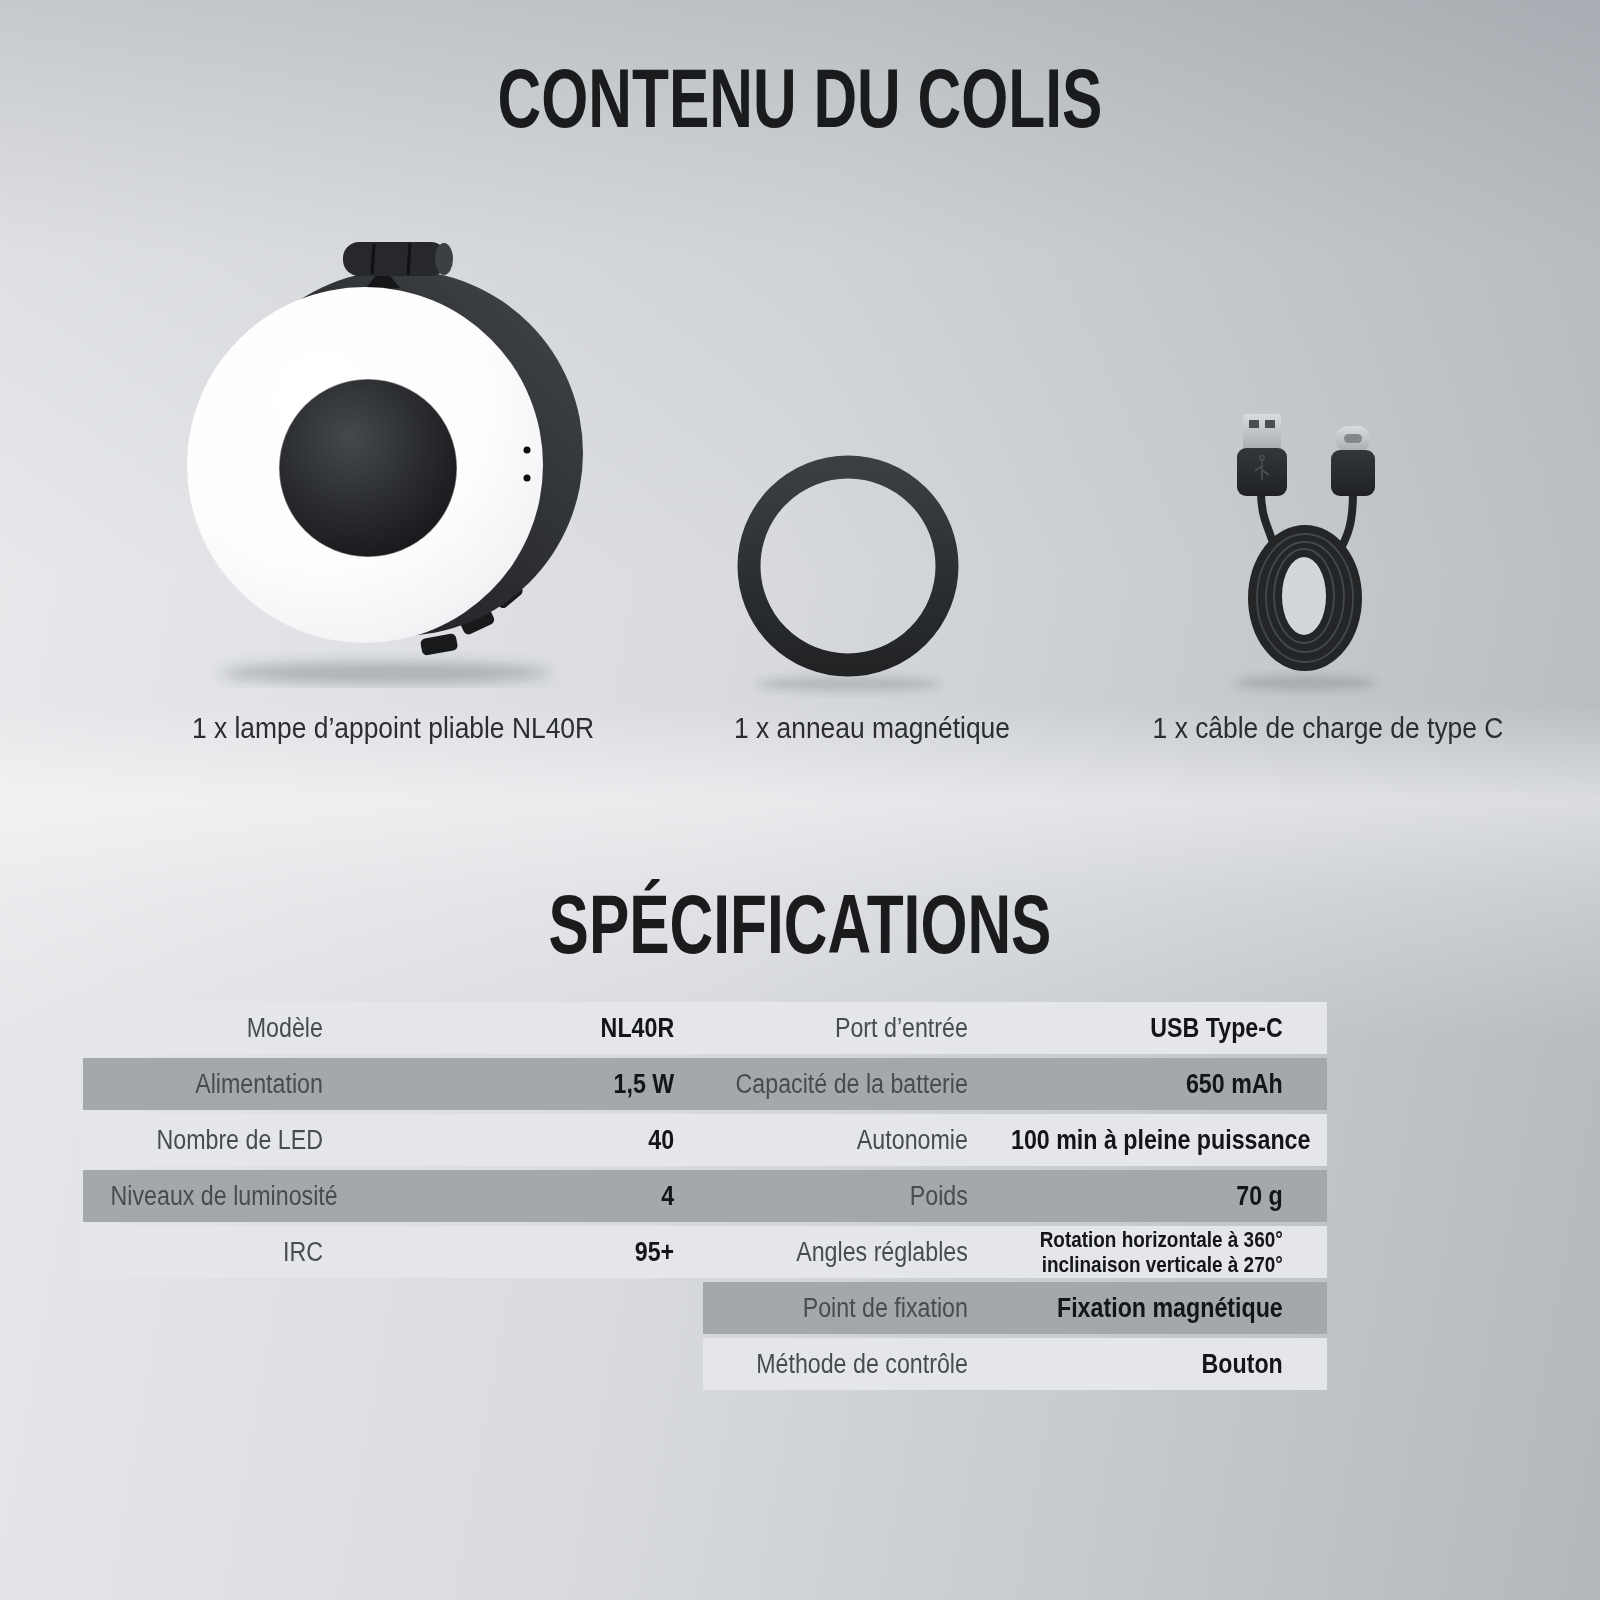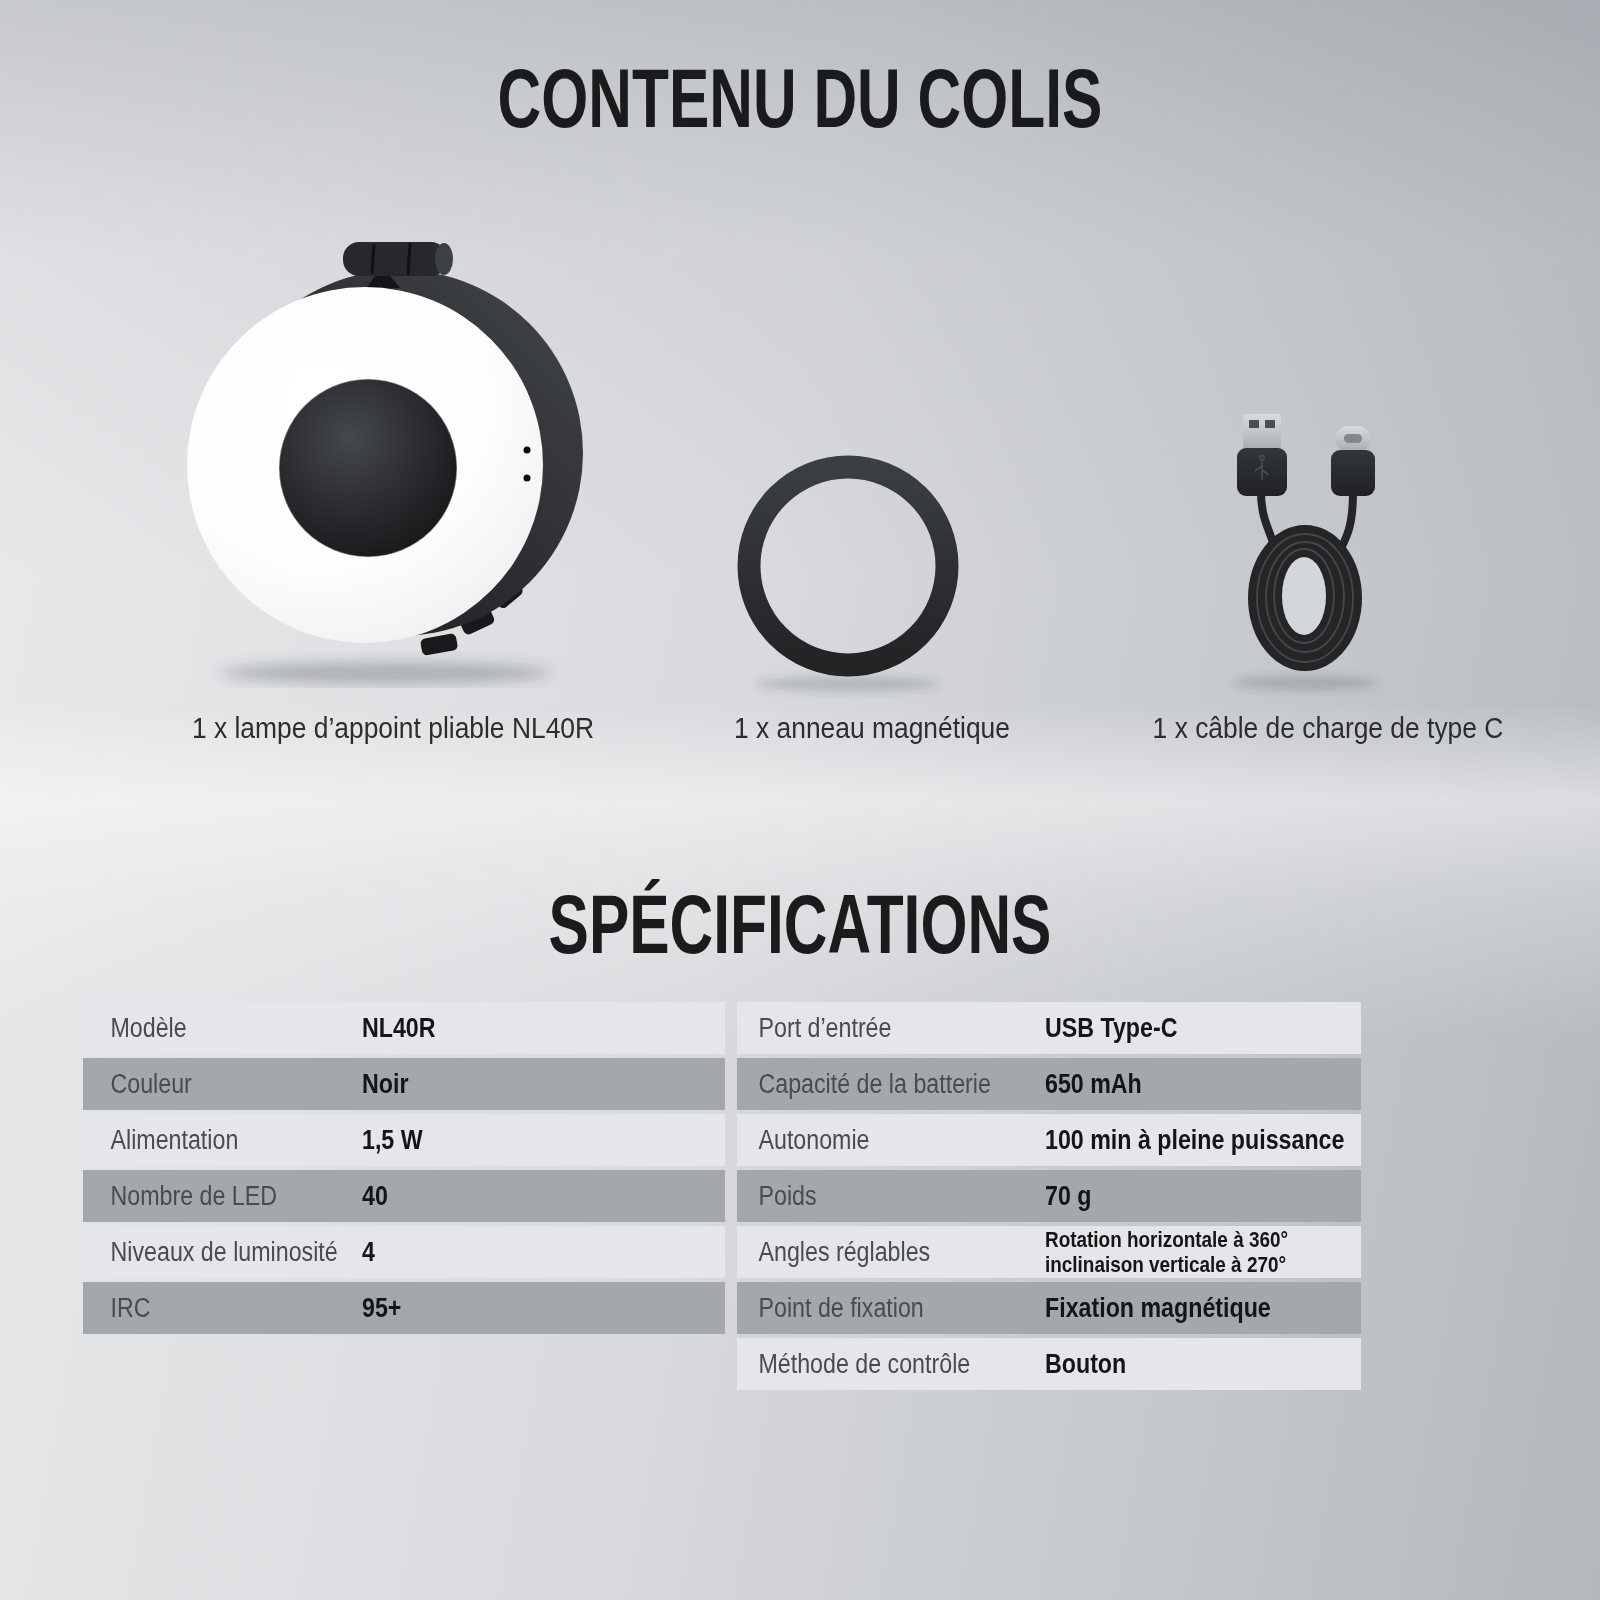--- a/index.html
+++ b/index.html
@@ -25,23 +25,23 @@
   #caption-1 { left:143px; }
   #caption-2 { left:622px; }
   #caption-3 { left:1078px; }
   .product { position:absolute; }
   #ring-light-image { left:160px; top:218px; }
   #magnetic-ring-image { left:718px; top:438px; }
   #usb-cable-image { left:1190px; top:400px; }
 
   .spec-table { position:absolute; top:1002px; }
   #spec-table-left { left:83px; width:642px; }
-  #spec-table-right { left:737px; width:624px; }
+  #spec-table-right { left:703px; width:624px; }
   .spec-row {
-    display:flex; align-items:center; height:52px; margin-bottom:4px;
+    display:flex; align-items:center; height:52px; margin-bottom:4px;text-align:right;
   }
   .spec-table .spec-row:nth-child(odd)  { background:#e4e6e9; }
   .spec-table .spec-row:nth-child(even) { background:#a4a7ab; }
   .spec-label {
     display:block; font-size:27px; color:#484b4f;
     transform:scaleX(0.86); transform-origin:0 50%; white-space:nowrap;
   }
   #spec-table-left  .spec-label { width:247px; padding-left:32px; flex:none; }
   #spec-table-right .spec-label { width:283px; padding-left:25px; flex:none; }
   .spec-value {
@@ -172,24 +172,20 @@
 <div class="caption" id="caption-3">1 x câble de charge de type C</div>
 
 <div class="big-title" id="title-specs">SPÉCIFICATIONS</div>
 
 <div class="spec-table" id="spec-table-left">
   <div class="spec-row">
     <span class="spec-label">Modèle</span>
     <span class="spec-value">NL40R</span>
   </div>
   <div class="spec-row">
-    <span class="spec-label">Couleur</span>
-    <span class="spec-value">Noir</span>
-  </div>
-  <div class="spec-row">
     <span class="spec-label">Alimentation</span>
     <span class="spec-value">1,5 W</span>
   </div>
   <div class="spec-row">
     <span class="spec-label">Nombre de LED</span>
     <span class="spec-value">40</span>
   </div>
   <div class="spec-row">
     <span class="spec-label">Niveaux de luminosité</span>
     <span class="spec-value">4</span>

